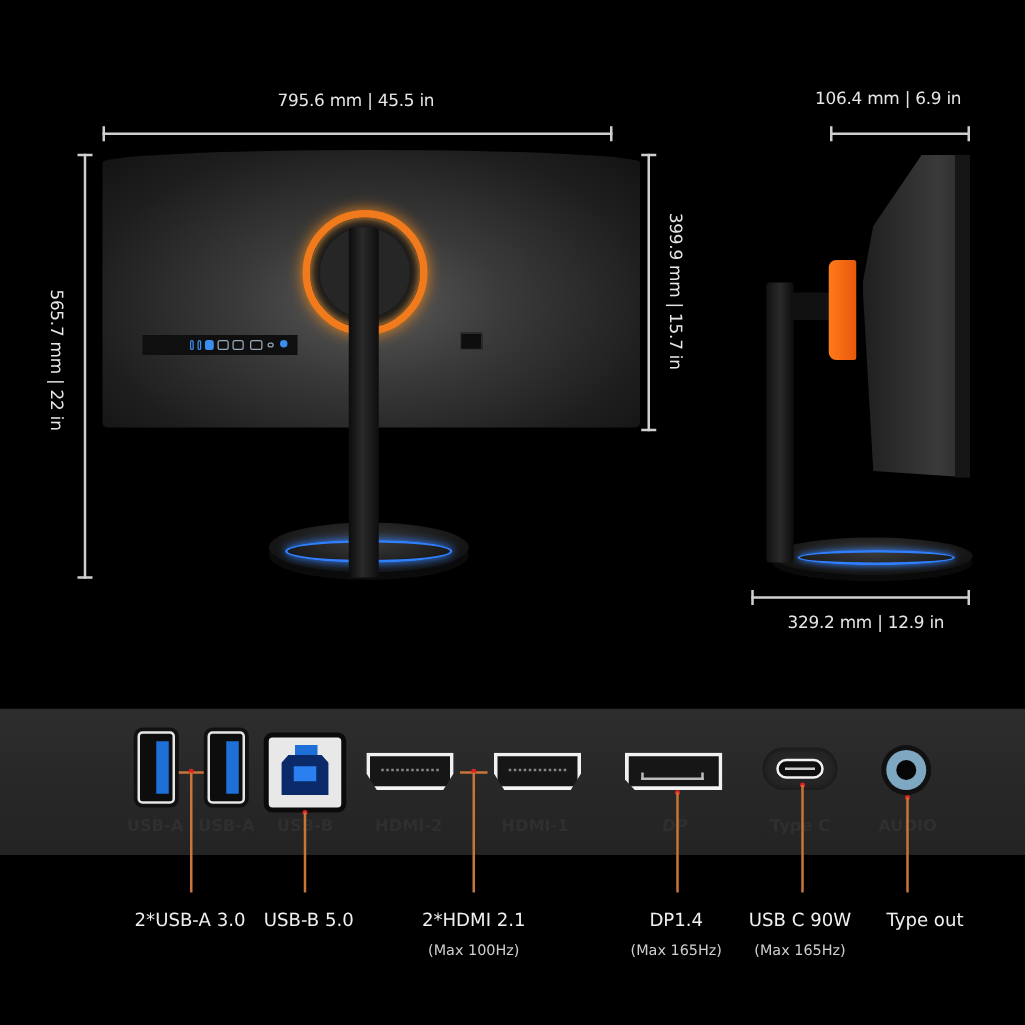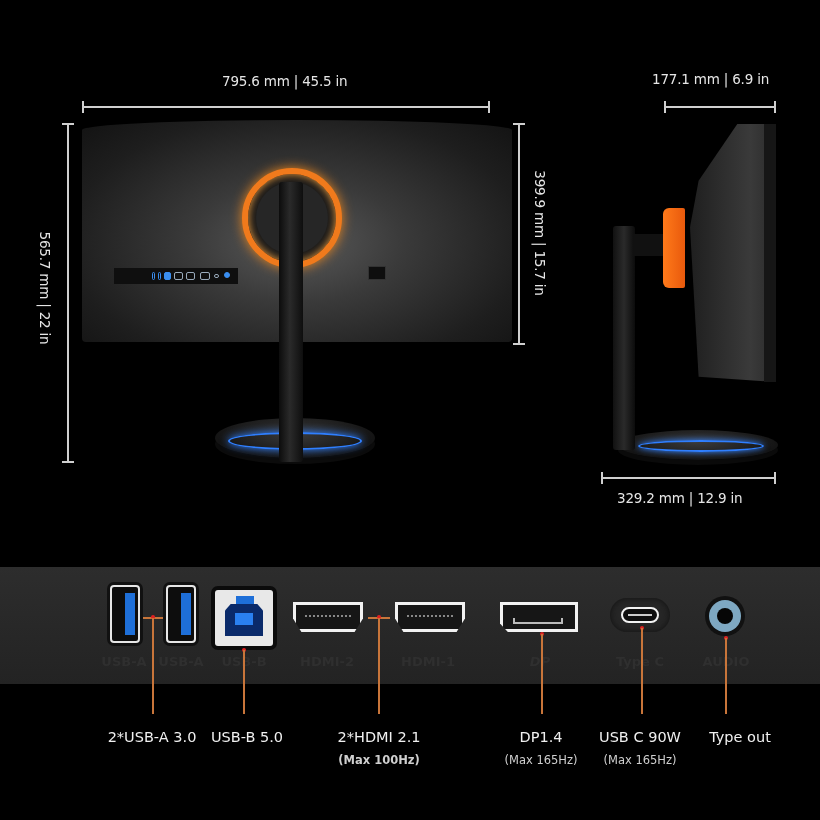--- a/index.html
+++ b/index.html
@@ -66,31 +66,31 @@
 
   .spec-title { position: absolute; top: 729px; font-size: 14.5px; color: #f0f0f0; white-space: nowrap; transform: translateX(-50%); }
   .spec-sub { position: absolute; top: 753px; font-size: 11.5px; color: #cfcfcf; white-space: nowrap; transform: translateX(-50%); }
 </style>
 </head>
 <body>
 
 <div class="abs dim-text" style="left:222px;top:73px;">795.6 mm  |  45.5 in</div>
 <div class="hline" style="left:82px;top:106px;width:408px;"></div>
 
-<div class="abs dim-text" style="left:652px;top:71px;">177.1 mm  |  6.9 in</div>
+<div class="abs dim-text" style="left:652px;top:71px;">106.4 mm  |  6.9 in</div>
 <div class="hline" style="left:664px;top:106px;width:112px;"></div>
 
 <div class="vline" style="left:67px;top:123px;height:340px;"></div>
 <div class="abs dim-text vtext" style="left:-45px;top:280px;width:180px;text-align:center;">565.7 mm  |  22 in</div>
 
 <div class="vline" style="left:518px;top:123px;height:222px;"></div>
 <div class="abs dim-text vtext" style="left:450px;top:225px;width:180px;text-align:center;">399.9 mm  |  15.7 in</div>
 
 <div class="hline" style="left:601px;top:477px;width:175px;"></div>
-<div class="abs dim-text" style="left:617px;top:490px;">329.2 mm  |  12.9 in</div>
+<div class="abs dim-text" style="left:630px;top:490px;">329.2 mm  |  12.9 in</div>
 
 <div>
   <div class="mon-back"></div>
   <div class="ring"></div>
   <div class="ring-inner"></div>
   <div class="port-strip"></div>
   <div class="mini-port" style="left:152px;width:3px;border-color:#3a8ef0;"></div>
   <div class="mini-port" style="left:158px;width:3px;border-color:#3a8ef0;"></div>
   <div class="mini-port" style="left:164px;width:7px;background:#3a8ef0;border-color:#3a8ef0;"></div>
   <div class="mini-port" style="left:174px;width:9px;"></div>
@@ -162,18 +162,18 @@
 
 <div class="dot" style="left:640px;top:626px;"></div>
 <div class="lead" style="left:641px;top:628px;height:86px;"></div>
 
 <div class="dot" style="left:724px;top:636px;"></div>
 <div class="lead" style="left:725px;top:638px;height:76px;"></div>
 
 <div class="spec-title" style="left:152px;">2*USB-A 3.0</div>
 <div class="spec-title" style="left:247px;">USB-B 5.0</div>
 <div class="spec-title" style="left:379px;">2*HDMI 2.1</div>
-<div class="spec-sub" style="left:379px;font-weight:bold;">(Max 100Hz)</div>
+<div class="spec-sub" style="left:379px;">(Max 100Hz)</div>
 <div class="spec-title" style="left:541px;">DP1.4</div>
 <div class="spec-sub" style="left:541px;">(Max 165Hz)</div>
 <div class="spec-title" style="left:640px;">USB C 90W</div>
 <div class="spec-sub" style="left:640px;">(Max 165Hz)</div>
 <div class="spec-title" style="left:740px;">Type out</div>
 
 </body></html>

